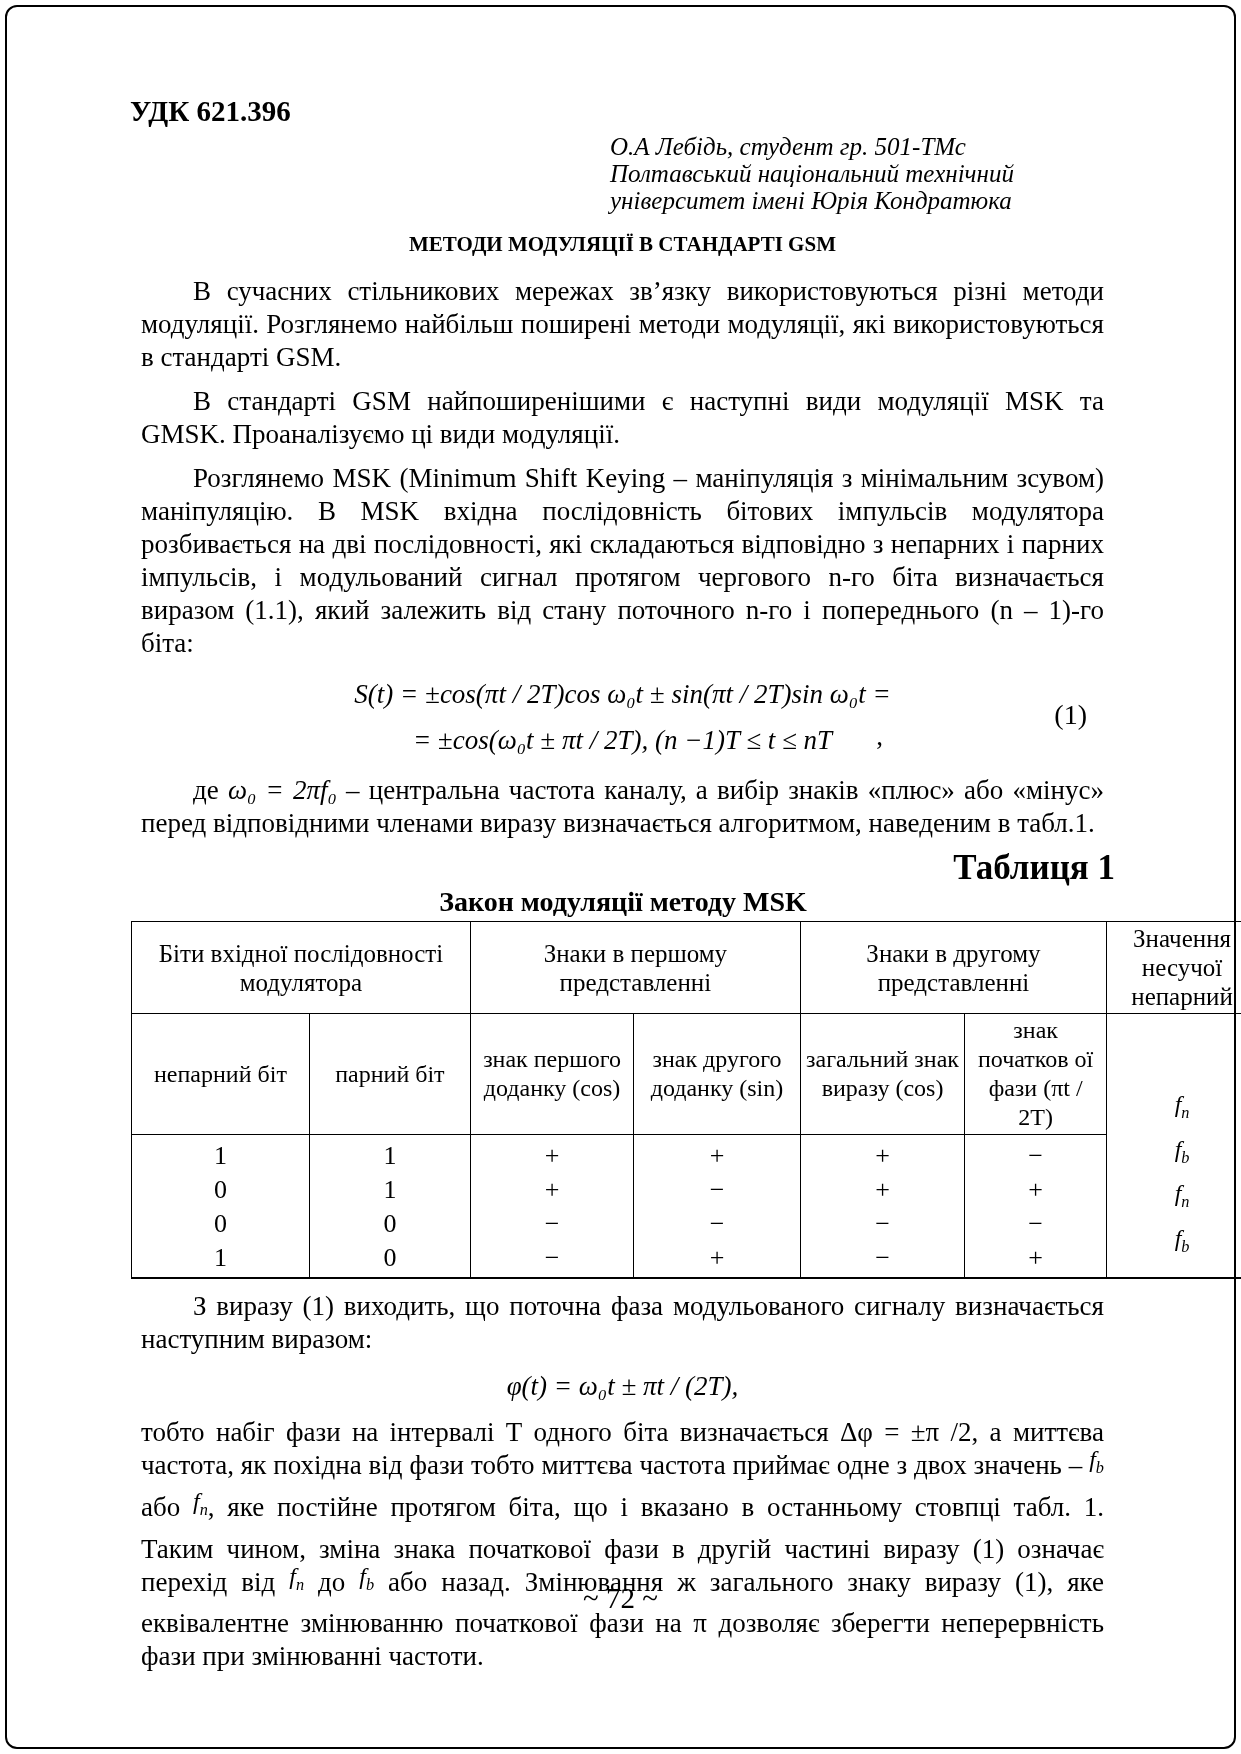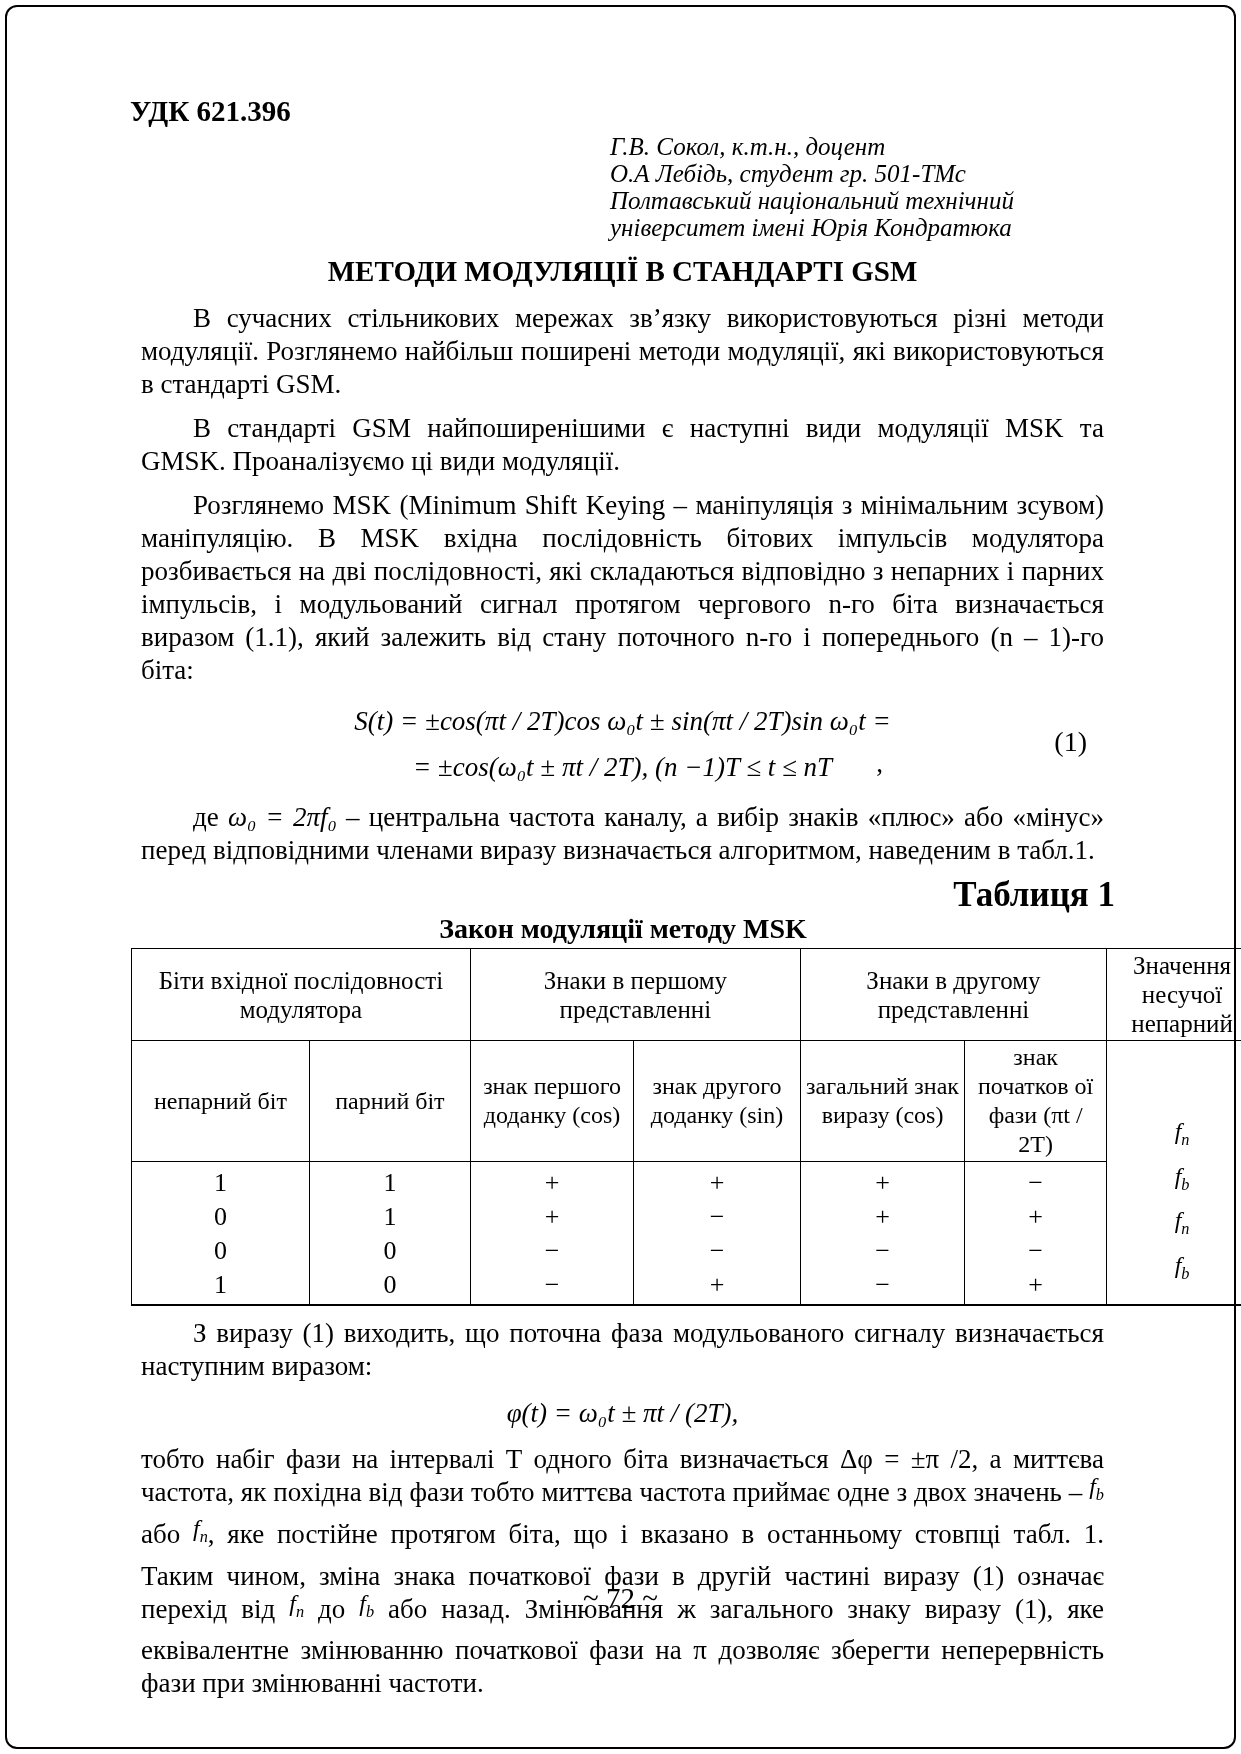--- a/index.html
+++ b/index.html
@@ -2,21 +2,21 @@
 <html><head>
 <meta charset="utf-8">
 <style>
   html,body{margin:0;padding:0;background:#fff;}
   .page{position:relative;width:1241px;height:1754px;background:#fff;color:#000;
     font-family:"Liberation Serif","DejaVu Serif",serif;box-sizing:border-box;
     padding:95px 126px 0 130px;overflow:hidden;}
   .frame{position:absolute;inset:5px;border:2px solid #000;border-radius:12px;pointer-events:none;}
   .udc{font-size:29px;font-weight:bold;line-height:32px;}
   .authors{margin:6px 0 0 480px;font-style:italic;font-size:25px;line-height:27px;}
-  .title{margin:10px 0 6px;text-align:center;font-size:29px;font-weight:bold;line-height:40px;}
+  .title{margin:10px 0 6px;text-align:center;font-size:21px;font-weight:bold;line-height:40px;}
   p.body{margin:11px;font-size:27px;line-height:33px;text-align:justify;}
   .indent{text-indent:52px;}
   .ptop{margin-top:6px;}
   .mathi{font-style:italic;}
   .eq1{position:relative;margin:2px 0;}
   .eq1-lines{text-align:center;font-size:27px;line-height:46px;font-style:italic;}
   .eq1-comma{position:absolute;right:232px;top:50px;font-size:27px;}
   .eq1-num{position:absolute;right:28px;top:28px;font-size:28px;}
   .table-label{margin-top:2px;text-align:right;font-weight:bold;font-size:35px;line-height:34px;}
   .table-title{width:950px;margin:0 0 2px 18px;text-align:center;font-weight:bold;font-size:28px;line-height:34px;}
@@ -38,21 +38,20 @@
 </style>
 </head>
 <body>
 
 <div class="page">
   <div class="frame"></div>
 
   <div class="udc">УДК 621.396</div>
 
   <div class="authors">
-      <div class="author-line">Г.В. Сокол, к.т.н., доцент</div>
       <div class="author-line">О.А Лебідь, студент гр. 501-ТМс</div>
       <div class="author-line">Полтавський національний технічний</div>
       <div class="author-line">університет імені Юрія Кондратюка</div>
     </div>
 
   <h1 class="title">МЕТОДИ МОДУЛЯЦІЇ В СТАНДАРТІ GSM</h1>
 
   <p class="body indent">В сучасних стільникових мережах зв’язку використовуються різні методи модуляції. Розглянемо найбільш поширені методи модуляції, які використовуються в стандарті GSM.</p>
   <p class="body indent">В стандарті GSM найпоширенішими є наступні види модуляції MSK та GMSK. Проаналізуємо ці види модуляції.</p>
   <p class="body indent">Розглянемо MSK (Minimum Shift Keying – маніпуляція з мінімальним зсувом) маніпуляцію. В MSK вхідна послідовність бітових імпульсів модулятора розбивається на дві послідовності, які складаються відповідно з непарних і парних імпульсів, і модульований сигнал протягом чергового n-го біта визначається виразом (1.1), який залежить від стану поточного n-го і попереднього (n – 1)-го біта:</p>

